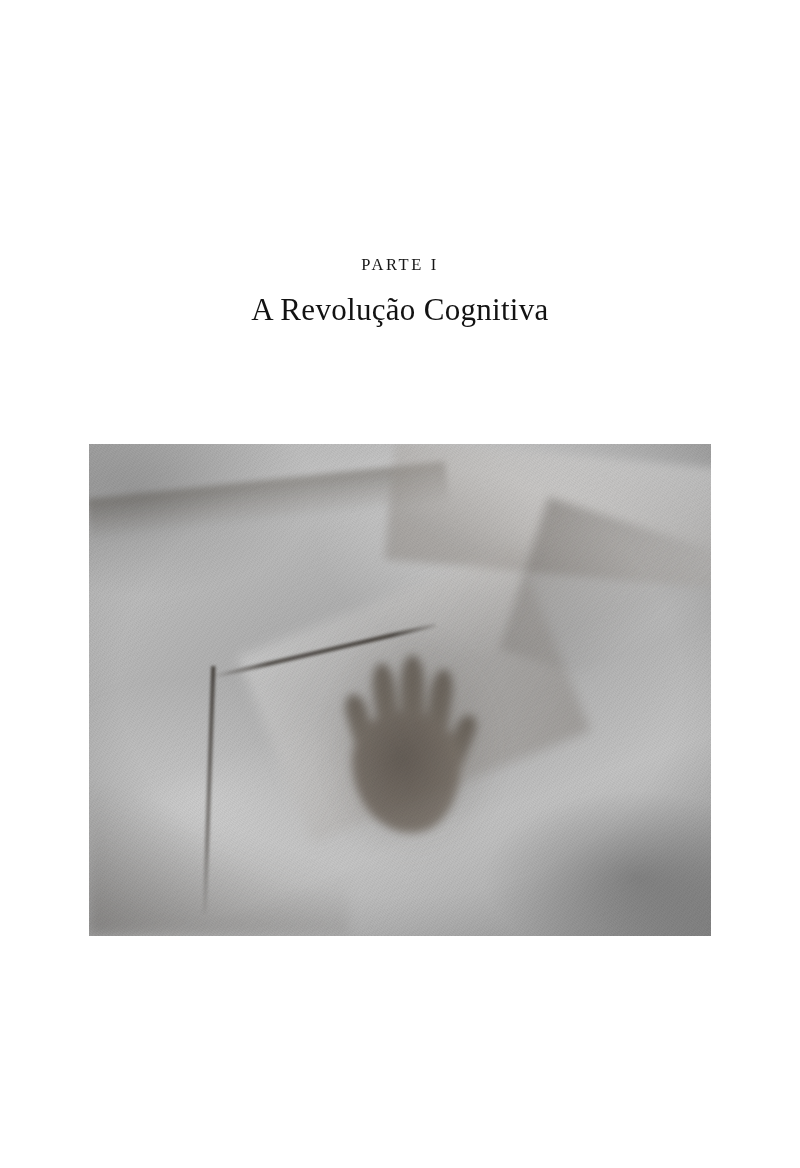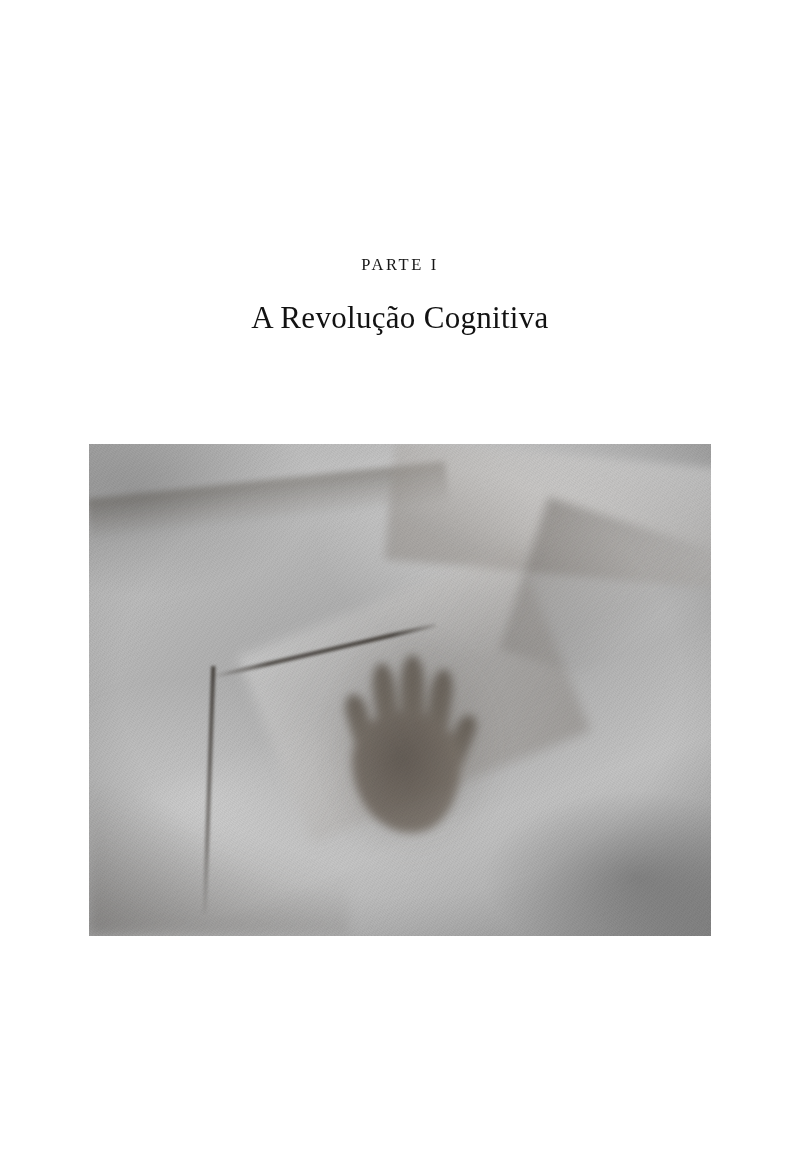--- a/index.html
+++ b/index.html
@@ -39,21 +39,20 @@
     position: absolute;
     top: 292px;
     left: 0;
     width: 800px;
     text-align: center;
     font-family: "Liberation Serif", serif;
     font-size: 31px;
     font-weight: 400;
     color: #121212;
     letter-spacing: 0.3px;
-    margin-top: 8px;
   }
   .figure {
     position: absolute;
     left: 89px;
     top: 444px;
     width: 622px;
     height: 492px;
     overflow: hidden;
     background: #b9b2a8;
   }

